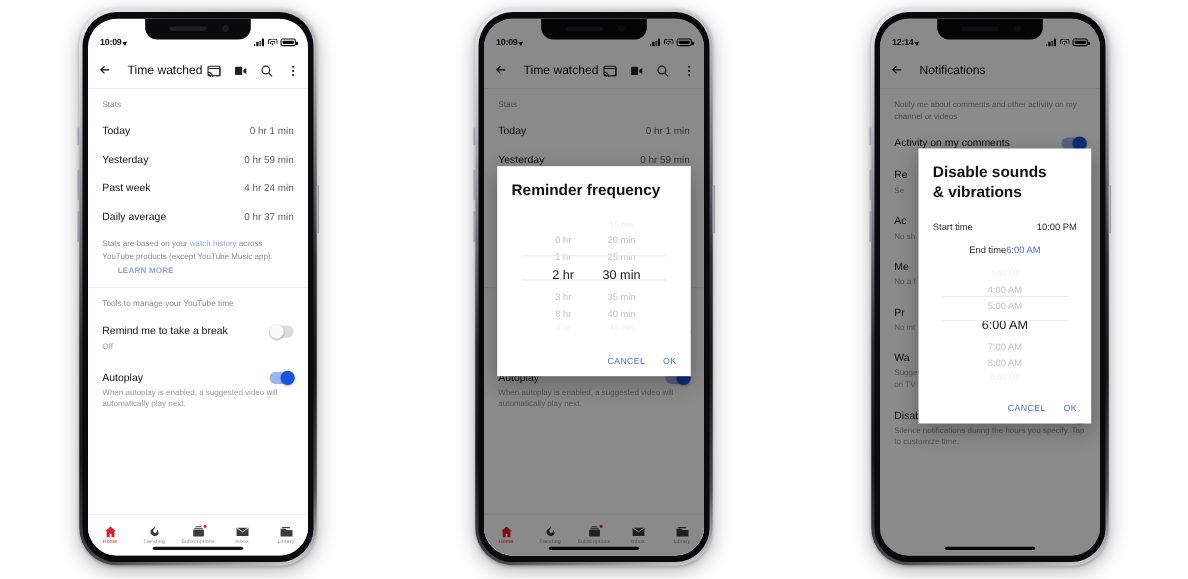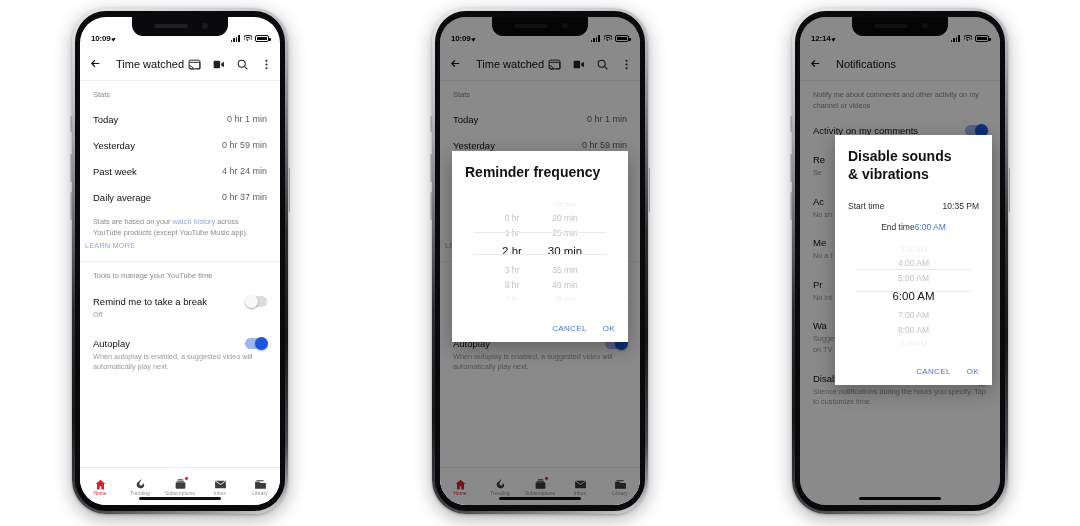--- a/index.html
+++ b/index.html
@@ -74,21 +74,21 @@
   .divider-line { height:1px; background:#ececec; }
 
   
   .content { position:relative; background:#fff; }
   .section-label { font-size:7.5px; color:#8b8b8b; padding:9px 13px 7px; }
   .stat-row { display:flex; justify-content:space-between; align-items:center; padding:7.5px 13px; }
   .stat-row .k { font-size:9.5px; color:#0f0f0f; }
   .stat-row .v { font-size:9px; color:#5f5f5f; }
   .note { padding:7px 13px 0; font-size:7.3px; line-height:1.45; color:#8b8b8b; }
   .note a { color:#8fa8d8; text-decoration:none; }
-  .learn { padding:3px 5px 9px; font-size:7.3px; color:#8fa8d8; letter-spacing:.2px; }
+  .learn { padding:3px 27px 9px; font-size:7.3px; color:#8fa8d8; letter-spacing:.2px;font-weight:bold; }
   .band { height:1px; background:#ececec; margin-top:2px; }
   .tool-row { display:flex; justify-content:space-between; align-items:center; padding:9px 13px 2px; }
   .tool-row .k { font-size:9.5px; color:#0f0f0f; }
   .sub { padding:1px 13px 8px; font-size:7.3px; line-height:1.45; color:#9a9a9a; }
 
   .toggle { width:22px; height:11px; border-radius:6px; position:relative; flex:0 0 auto; }
   .toggle.off { background:#dcdcdc; }
   .toggle.off .knob { position:absolute; left:0; top:-1px; width:13px; height:13px; border-radius:50%; background:#fafafa; box-shadow:0 1px 2px rgba(0,0,0,.35); }
   .toggle.on { background:#9db8f0; }
   .toggle.on .knob { position:absolute; right:-1px; top:-1px; width:13px; height:13px; border-radius:50%; background:#1a56db; box-shadow:0 1px 2px rgba(0,0,0,.3); }
@@ -571,21 +571,21 @@
 
           <span class="home-ind"></span>
 
           <div class="scrim"></div>
 
           <div class="dialog" style="left:35px; right:8px; top:118px; padding:13px 13px 9px;">
             <div class="dlg-title" style="white-space:pre-line;">Disable sounds
 &amp; vibrations</div>
             <div class="time-row" style="margin-top:17px;">
               <span class="tk">Start time</span>
-              <span class="tv">10:35 PM</span>
+              <span class="tv">10:00 PM</span>
             </div>
             <div class="time-row" style="margin-top:11px;justify-content:center;">
               <span class="tk">End time</span>
               <span class="tv active">6:00 AM</span>
             </div>
             <div class="picker" style="margin-top:11px;">
               <span class="picker-line" style="top:26px;"></span>
               <span class="picker-line" style="top:48px;"></span>
               <div class="pcol" style="width:70px;">
                 <span class="pitem far">3:00 AM</span>

